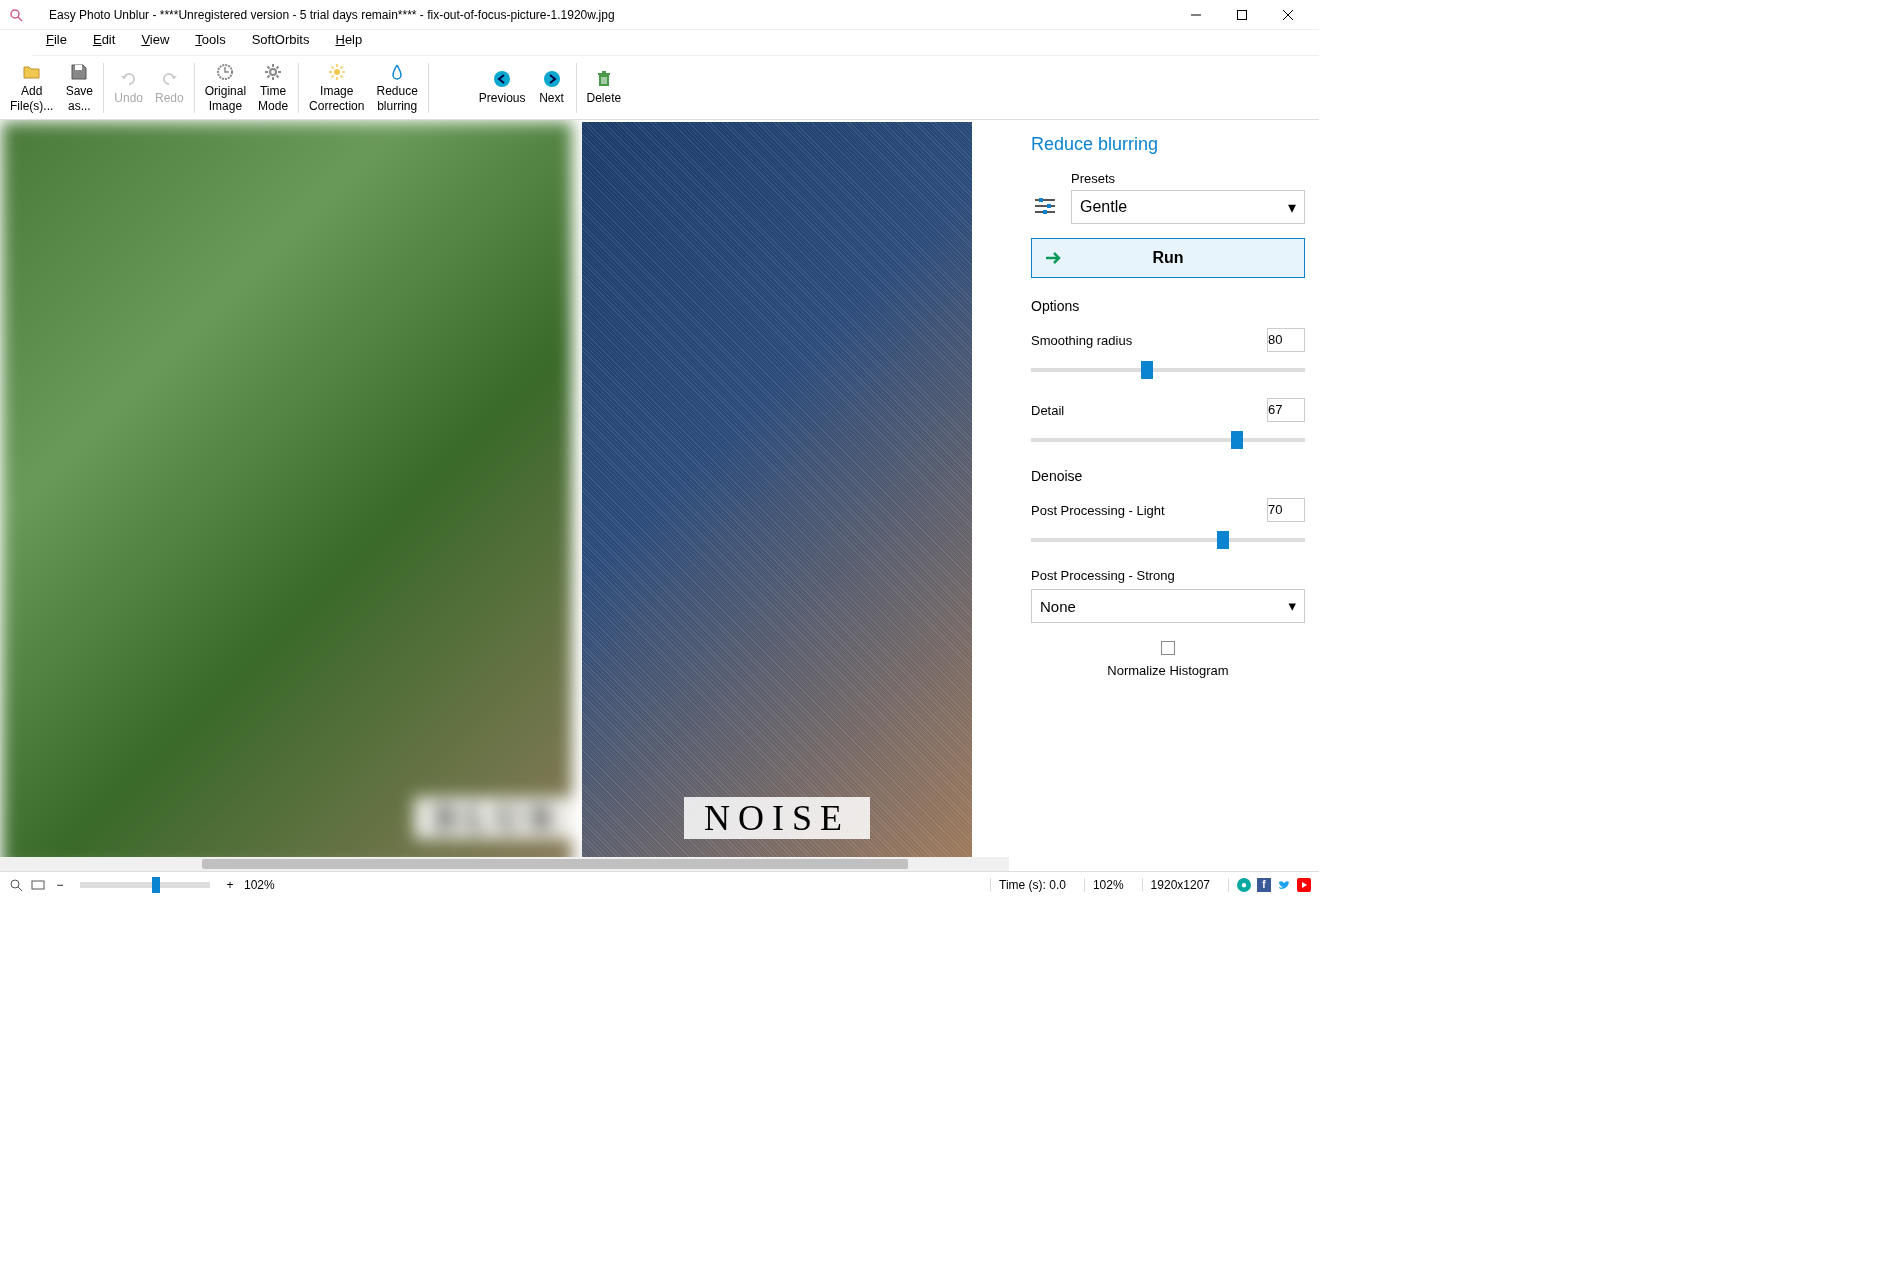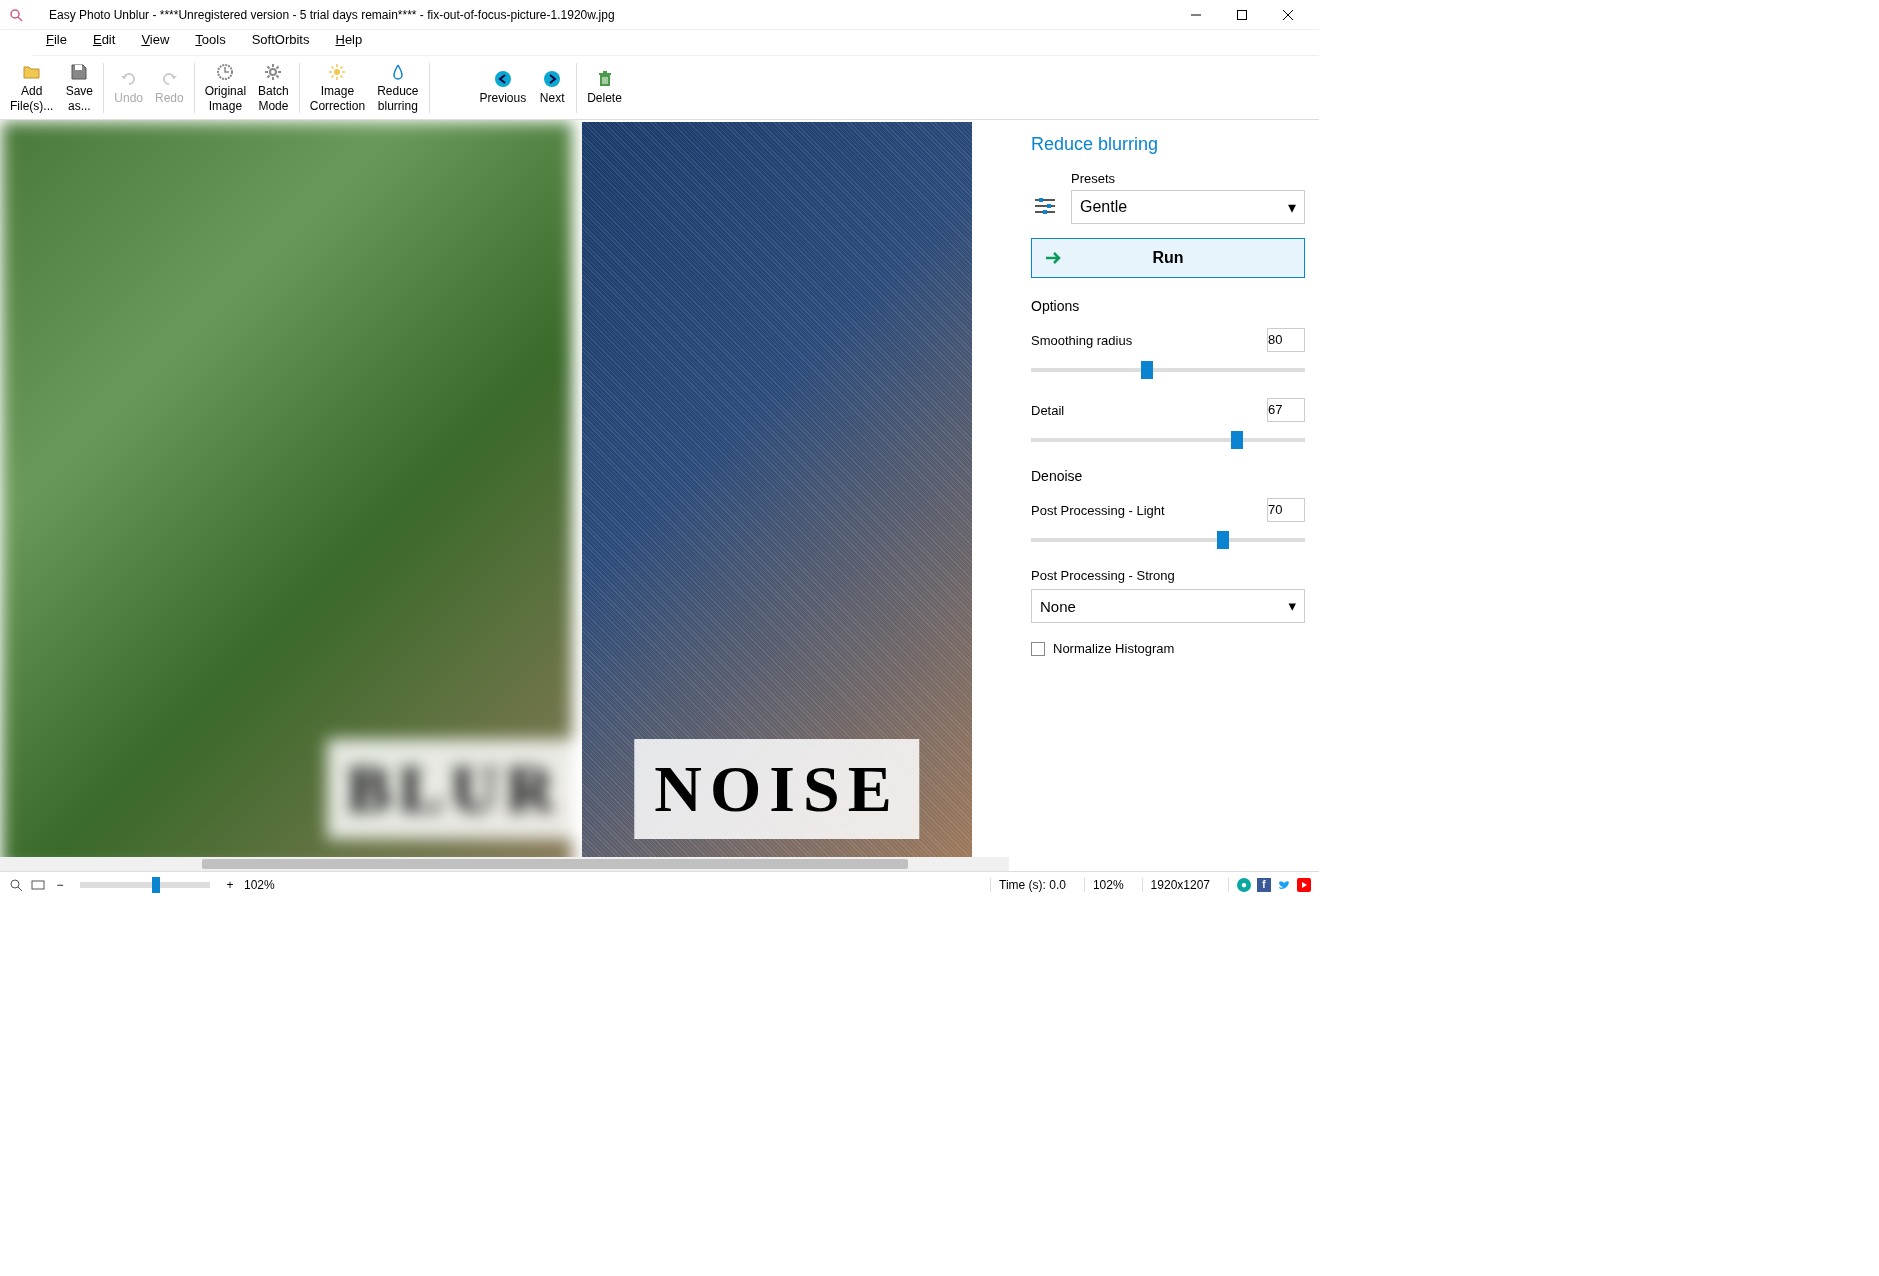--- a/index.html
+++ b/index.html
@@ -22,21 +22,21 @@
     .tool-sep { width: 1px; height: 50px; background: #ddd; margin: 0 4px; }
     .tool-label { font-size: 12px; white-space: pre-line; }
     
     .main { flex: 1; display: flex; overflow: hidden; }
     
     .canvas { flex: 1; position: relative; background: #fff; overflow: hidden; }
     .image-area { display: flex; height: 100%; padding: 2px; gap: 10px; }
     .img-left { flex: 0 0 570px; background: linear-gradient(135deg, #4a7a3a, #6a9a5a 30%, #3a6a2a 60%, #8a7a5a); filter: blur(8px); position: relative; overflow: hidden; }
     .img-right { flex: 0 0 390px; background: linear-gradient(135deg, #1a3a6a, #2a4a7a 40%, #a07a5a); position: relative; overflow: hidden; }
     .img-right::before { content: ''; position: absolute; inset: 0; background-image: repeating-linear-gradient(45deg, rgba(255,255,255,0.1) 0 1px, transparent 1px 3px); }
-    .img-label { position: absolute; bottom: 30px; left: 50%; transform: translateX(-50%); font-family: Georgia, serif; font-size: 66px; letter-spacing: 8px; font-weight: bold; color: #000; background: rgba(255,255,255,0.85); padding: 12px 20px; }
+    .img-label { position: absolute; bottom: 30px; left: 50%; transform: translateX(-50%); font-family: Georgia, serif; font-size: 36px; letter-spacing: 8px; font-weight: normal; color: #000; background: rgba(255,255,255,0.85); padding: 0 20px; }
     .img-left .img-label { left: auto; right: -10px; transform: none; }
     .img-right .img-label { left: 50%; }
     
     .hscroll { position: absolute; bottom: 0; left: 0; right: 0; height: 14px; background: #f0f0f0; }
     .hscroll-thumb { position: absolute; left: 20%; right: 10%; top: 2px; bottom: 2px; background: #c0c0c0; border-radius: 2px; }
     
     .sidebar { width: 310px; padding: 14px 14px 14px 22px; overflow-y: auto; }
     .sidebar-title { color: #0a84d0; font-size: 18px; font-weight: 400; margin-bottom: 16px; }
     .preset-row { display: flex; align-items: flex-end; gap: 12px; margin-bottom: 14px; }
     .preset-icon { width: 28px; height: 28px; display: flex; align-items: center; justify-content: center; margin-bottom: 4px; }
@@ -52,21 +52,21 @@
     .slider-group { margin-bottom: 18px; }
     .slider-header { display: flex; justify-content: space-between; align-items: center; margin-bottom: 8px; }
     .slider-label { font-size: 13px; }
     .slider-value { width: 38px; height: 24px; border: 1px solid #ccc; text-align: left; font-size: 13px; line-height: 22px; }
     .slider-track { position: relative; height: 20px; }
     .slider-track::before { content: ''; position: absolute; left: 0; right: 0; top: 8px; height: 4px; background: #ddd; }
     .slider-thumb { position: absolute; width: 12px; height: 18px; background: #0a84d0; top: 1px; cursor: pointer; }
     
     .strong-select { width: 100%; height: 34px; border: 1px solid #ccc; padding: 0 8px; font-size: 15px; display: flex; align-items: center; justify-content: space-between; cursor: pointer; margin-bottom: 18px; margin-top: 4px; }
     
-    .checkbox-row { display: flex; align-items: center; gap: 8px; font-size: 13px; }
+    .checkbox-row { display: flex; align-items: center; gap: 8px; font-size: 13px; flex-direction: column; }
     .checkbox { width: 14px; height: 14px; border: 1px solid #888; cursor: pointer; }
     
     .statusbar { height: 26px; border-top: 1px solid #ddd; display: flex; align-items: center; padding: 0 8px; font-size: 12px; gap: 6px; }
     .status-left { display: flex; align-items: center; gap: 6px; flex: 1; }
     .status-icon { width: 16px; height: 16px; display: flex; align-items: center; justify-content: center; cursor: pointer; }
     .zoom-slider { width: 130px; height: 6px; background: #ddd; position: relative; margin: 0 6px; }
     .zoom-thumb { position: absolute; width: 8px; height: 16px; background: #0a84d0; top: -5px; left: 55%; cursor: pointer; }
     .status-right { display: flex; align-items: center; gap: 10px; }
     .status-cell { border-left: 1px solid #ddd; padding: 0 8px; height: 100%; display: flex; align-items: center; }
     .social-icons { display: flex; gap: 6px; align-items: center; padding-left: 8px; border-left: 1px solid #ddd; }
@@ -161,21 +161,21 @@
     <span class="tool-label">Original
 Image</span>
   </div>
   <div class="tool-btn">
     <span class="tool-icon">
         <svg width="20" height="20" viewBox="0 0 20 20">
           <circle cx="10" cy="10" r="3" fill="none" stroke="#888" stroke-width="2"></circle>
           <path d="M10 2 L10 5 M10 15 L10 18 M2 10 L5 10 M15 10 L18 10 M4.5 4.5 L6.5 6.5 M13.5 13.5 L15.5 15.5 M15.5 4.5 L13.5 6.5 M6.5 13.5 L4.5 15.5" stroke="#888" stroke-width="2"></path>
         </svg>
       </span>
-    <span class="tool-label">Batch
+    <span class="tool-label">Time
 Mode</span>
   </div>
   <div class="tool-sep"></div>
   <div class="tool-btn">
     <span class="tool-icon">
         <svg width="20" height="20" viewBox="0 0 20 20">
           <circle cx="10" cy="10" r="3" fill="#f0c850"></circle>
           <path d="M10 2 L10 5 M10 15 L10 18 M2 10 L5 10 M15 10 L18 10 M4.5 4.5 L6.5 6.5 M13.5 13.5 L15.5 15.5 M15.5 4.5 L13.5 6.5 M6.5 13.5 L4.5 15.5" stroke="#f0c850" stroke-width="1.5"></path>
         </svg>
       </span>

